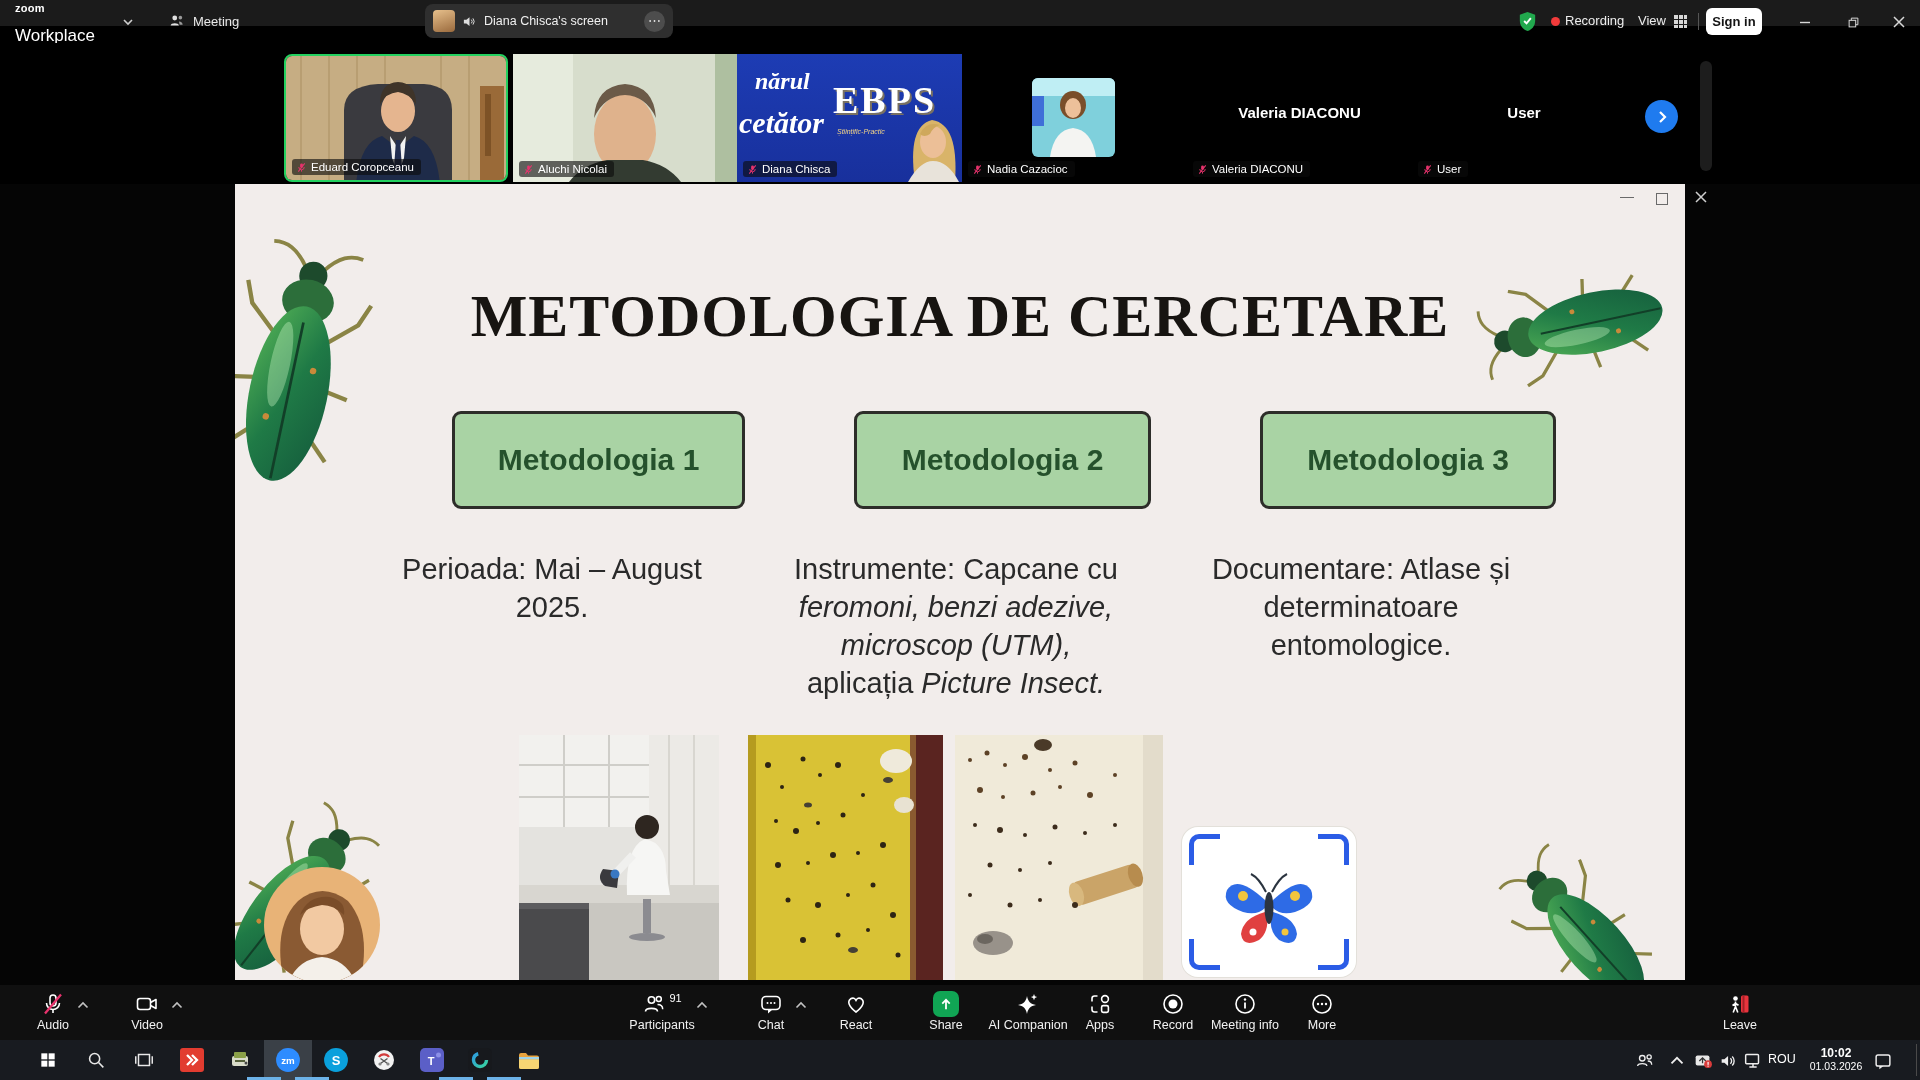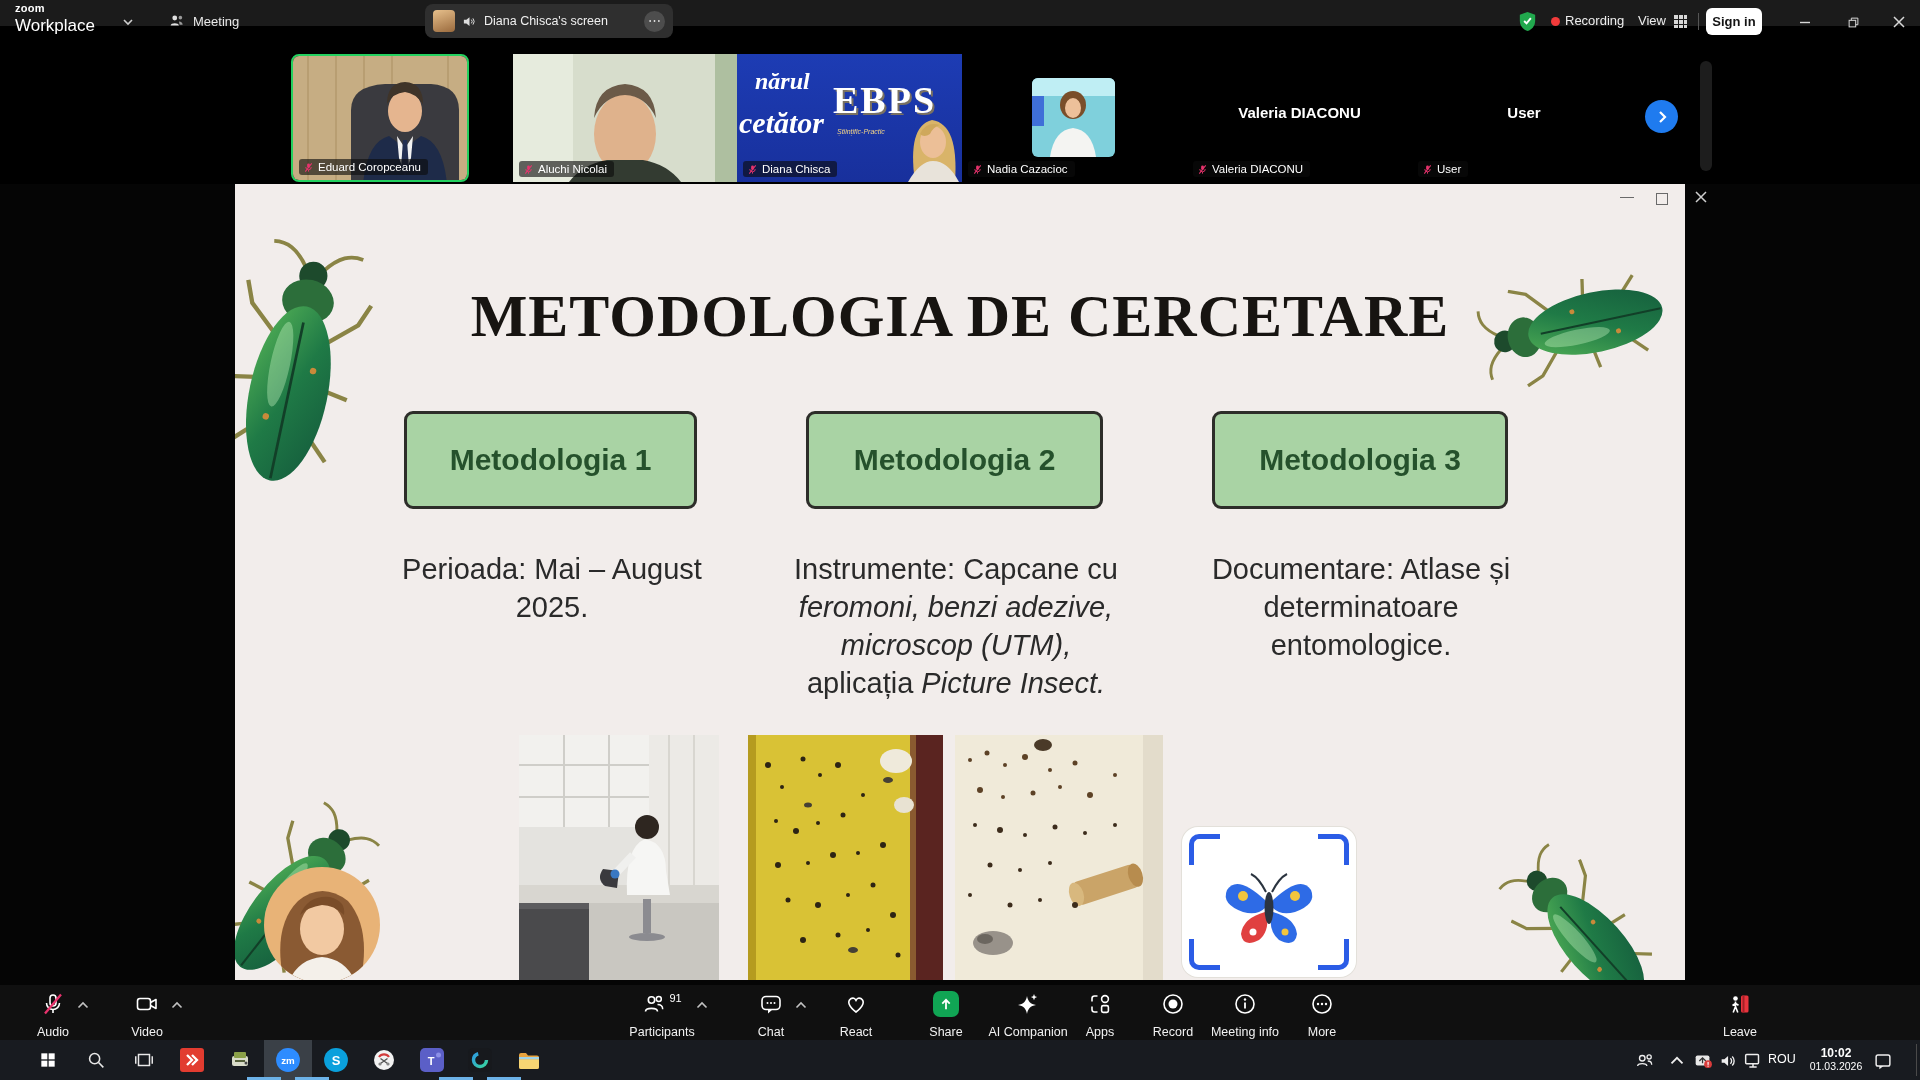--- a/index.html
+++ b/index.html
@@ -5,21 +5,21 @@
   html,body{margin:0;padding:0;background:#000;}
   body{width:1920px;height:1080px;position:relative;overflow:hidden;
        font-family:"Liberation Sans",sans-serif;-webkit-font-smoothing:antialiased;}
   .ab{position:absolute;}
   svg{display:block;}
 
   
   #titlebar{left:0;top:0;width:1920px;height:26px;background:#1b1b1b;color:#fff;}
   .brand{left:15px;top:3px;line-height:1;}
   .brand .z{font-size:11px;font-weight:700;letter-spacing:.3px;}
-  .brand .w{font-size:17px;margin-top:3px;}
+  .brand .w{font-size:17px;margin-top:13px;}
   .tb-caret{left:121px;top:15px;}
   .meeting-tab{left:168px;top:9px;display:flex;align-items:center;gap:7px;font-size:13px;color:#e8e8e8;height:24px;}
   .screen-tab{left:425px;top:4px;width:248px;height:34px;background:#2f2f2f;border-radius:8px;
               display:flex;align-items:center;gap:7px;padding:0 8px;box-sizing:border-box;}
   .tab-avatar{width:22px;height:22px;border-radius:4px;background:linear-gradient(160deg,#e7c08c,#9a6a3d);flex:0 0 auto;}
   .screen-tab .lbl{font-size:12.5px;color:#f0f0f0;white-space:nowrap;}
   .tab-more{width:21px;height:21px;border-radius:50%;background:#4d4d4d;color:#fff;font-size:13px;line-height:20px;
             text-align:center;margin-left:auto;flex:0 0 auto;}
   .rec-dot{left:1551px;top:17px;width:9px;height:9px;border-radius:50%;background:#f23b3b;}
   .rec-lbl{left:1565px;top:13px;font-size:13px;color:#ededed;}
@@ -46,37 +46,37 @@
   .nextbtn{left:1645px;top:57px;width:33px;height:33px;border-radius:50%;background:#1f7bef;
            display:flex;align-items:center;justify-content:center;}
   .striphandle{left:1700px;top:18px;width:12px;height:110px;background:#1d1d1d;border-radius:6px;}
 
   
   #stage{left:0;top:184px;width:1920px;height:801px;background:#050505;}
   #slide{left:235px;top:0;width:1450px;height:796px;background:#f2edeb;overflow:hidden;}
   .slide-title{left:0;top:98px;width:1450px;text-align:center;font-family:"Liberation Serif",serif;
                font-weight:700;font-size:60px;letter-spacing:1px;color:#171411;}
   .mbox{top:227px;height:92px;background:#a9d3a4;border:3px solid #2d2d29;border-radius:9px;
-        display:flex;align-items:center;justify-content:center;font-size:30px;font-weight:700;color:#25512c;}
+        display:flex;align-items:center;justify-content:center;font-size:30px;font-weight:700;color:#25512c;margin-left:48px;}
   .scol{top:366px;width:420px;text-align:center;font-size:29px;line-height:38px;color:#2a2a2a;}
   .it{font-style:italic;}
   .winmark{color:#6a6a6a;}
   .bcard{left:947px;top:643px;width:174px;height:150px;background:#fff;border-radius:16px;box-shadow:0 0 0 1px #e3e0da;}
   .bk{position:absolute;width:26px;height:26px;border:5px solid #2b5ce6;}
   .bk.tl{left:7px;top:7px;border-right:none;border-bottom:none;border-top-left-radius:10px;}
   .bk.tr{right:7px;top:7px;border-left:none;border-bottom:none;border-top-right-radius:10px;}
   .bk.bl{left:7px;bottom:7px;border-right:none;border-top:none;border-bottom-left-radius:10px;}
   .bk.br{right:7px;bottom:7px;border-left:none;border-top:none;border-bottom-right-radius:10px;}
   .girl{left:29px;top:683px;width:116px;height:116px;border-radius:50%;overflow:hidden;}
 
   
   #toolbar{left:0;top:985px;width:1920px;height:55px;background:#101010;}
   .tbn{position:absolute;top:6px;width:96px;margin-left:-48px;text-align:center;color:#fff;}
   .tbn .ic{height:26px;display:flex;align-items:center;justify-content:center;gap:3px;}
-  .tbn .tl2{font-size:12.5px;margin-top:8px;color:#f2f2f2;}
+  .tbn .tl2{font-size:12.5px;margin-top:1px;color:#f2f2f2;}
   .chev{position:absolute;top:10px;}
   .sharebox{width:26px;height:26px;border-radius:7px;background:#10a554;display:flex;align-items:center;justify-content:center;}
   .cnt{font-size:11px;position:relative;top:-6px;color:#fff;}
 
   
   #taskbar{left:0;top:1040px;width:1920px;height:40px;background:#181b20;}
   .tk{position:absolute;top:0;width:48px;height:40px;display:flex;align-items:center;justify-content:center;margin-left:24px;}
   .tk.active{background:#3a4047;}
   .ul{position:absolute;bottom:0;height:3px;width:34px;background:#6cb2e8;}
   .tray{position:absolute;top:10px;}
@@ -188,21 +188,21 @@
   </div>
   <div class="winbtn ab" style="left:1889px">
     <svg width="14" height="14" viewBox="0 0 14 14">
         <path d="M2 2 12 12 M12 2 2 12" stroke="#d8d8d8" stroke-width="1.5"></path>
       </svg>
   </div>
 </div>
 
 <div id="strip" class="ab">
 
-  <div class="tile ab active" style="left:291px;width:178px">
+  <div class="tile ab active" style="left:284px;width:224px">
     <svg width="222" height="128" viewBox="0 0 222 128">
       <rect width="222" height="128" fill="#c6ad83"></rect>
       <g stroke="#a98f63" stroke-width="2" opacity=".5">
         <path d="M15 0 v128 M43 0 v128 M71 0 v128 M99 0 v128 M155 0 v128 M183 0 v128"></path>
       </g>
       <rect x="194" y="30" width="24" height="98" fill="#9a6a38"></rect>
         <rect x="199" y="38" width="6" height="62" fill="#7d5226"></rect>
       <path d="M58 128 58 54 Q58 30 92 28 L138 28 Q166 30 166 54 L166 128 Z" fill="#3a3a3f"></path>
       <ellipse cx="112" cy="55" rx="17" ry="21" fill="#e5b58f"></ellipse>
       <path d="M94 48 Q94 27 112 26 Q130 27 130 48 Q122 37 112 36 Q100 37 94 48 Z" fill="#3f3429"></path>

